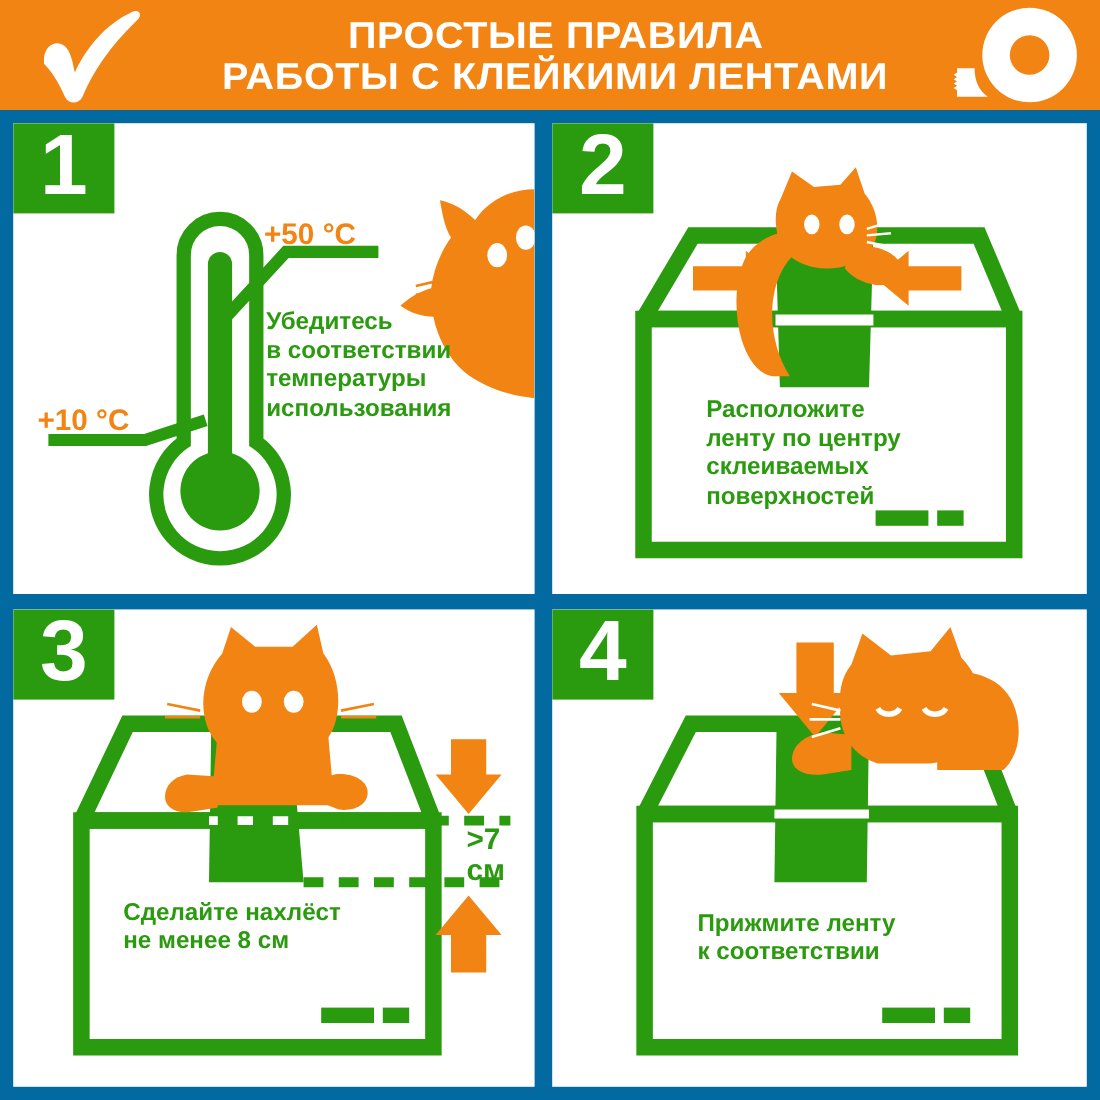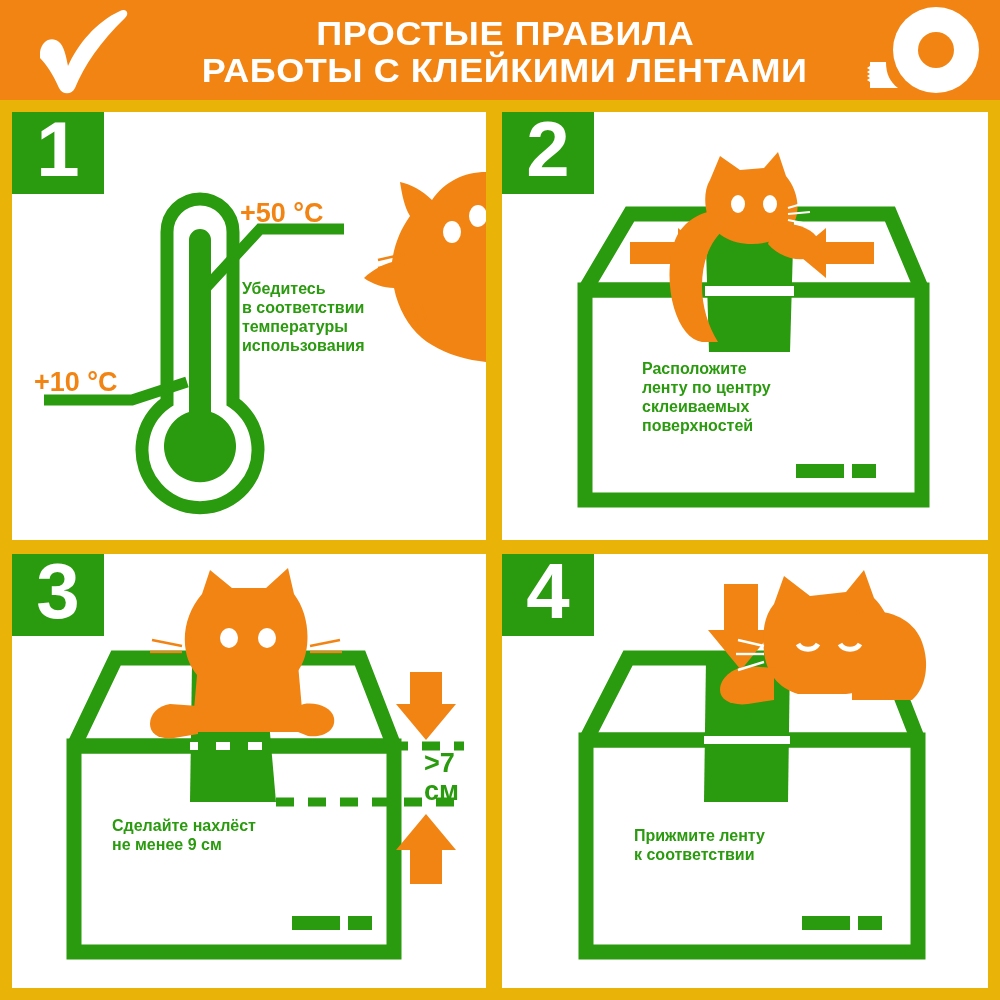--- a/index.html
+++ b/index.html
@@ -7,21 +7,21 @@
     padding: 0;
     background: #ffffff;
   }
   body {
     font-family: "Liberation Sans", sans-serif;
   }
   #poster {
     position: relative;
     width: 1000px;
     height: 1000px;
-    background: #eab308;
+    background: #0369a1;
     overflow: hidden;
   }
 
   
   #header {
     position: absolute;
     left: 0; top: 0;
     width: 1000px; height: 100px;
     background: #f28413;
     overflow: hidden;
@@ -81,21 +81,21 @@
     z-index: 6;
   }
   .panel-art {
     position: absolute;
     left: 0; top: 0;
     width: 100%; height: 100%;
   }
   .panel-text {
     position: absolute;
     color: #2a9a0e;
-    font-size: 16px;
+    font-size: 22px;
     font-weight: bold;
     line-height: 1.19;
     white-space: pre-line;
     z-index: 5;
   }
   #p1-text { left: 230px; top: 167px; }
   #p2-text { left: 104px; top: 247px; margin-left: 36px; }
   #p3-text { left: 100px; top: 262px; }
   #p4-text { left: 132px; top: 272px; }
 
@@ -307,21 +307,21 @@
       </g>
       <g stroke="#f28413" stroke-width="2.4" fill="none">
         <path d="M170 92 L140 86"></path>
         <path d="M170 98 L138 98"></path>
         <path d="M298 92 L328 86"></path>
         <path d="M298 98 L330 98"></path>
       </g>
     </svg>
 
     <div class="panel-text" id="p3-text">Сделайте нахлёст
-не менее 9 см</div>
+не менее 8 см</div>
     <div id="p3-measure-label">&gt;7
 см</div>
   </div>
 
   <div class="panel" id="panel-4">
     <div class="step-badge">4</div>
 
     <svg class="panel-art" viewBox="0 0 486 434">
 
       <g fill="none" stroke="#2a9a0e" stroke-width="15">

